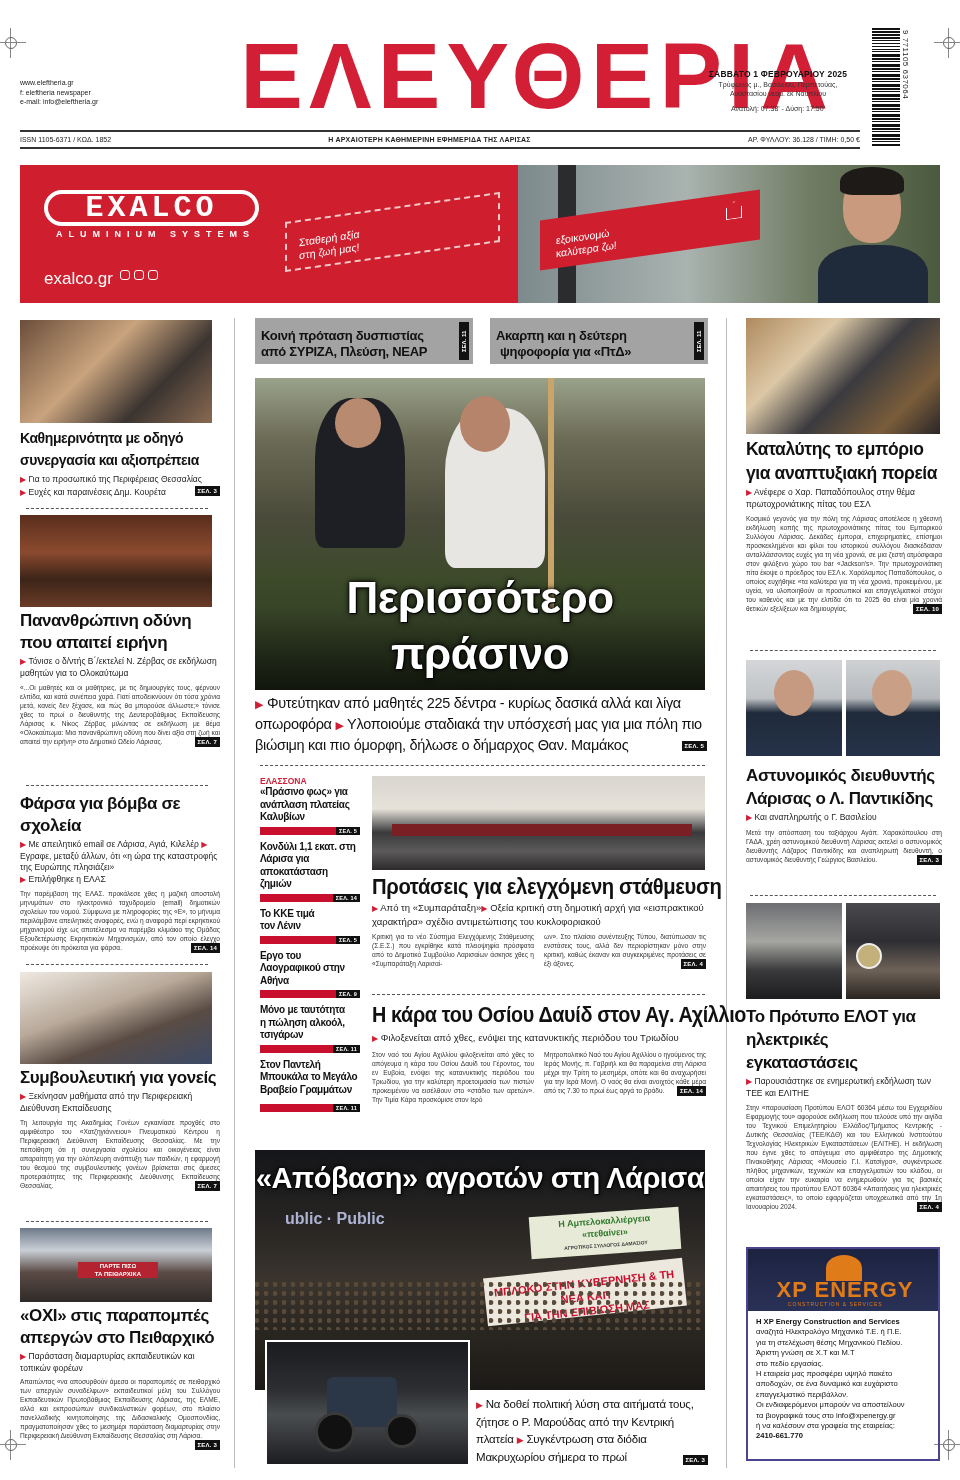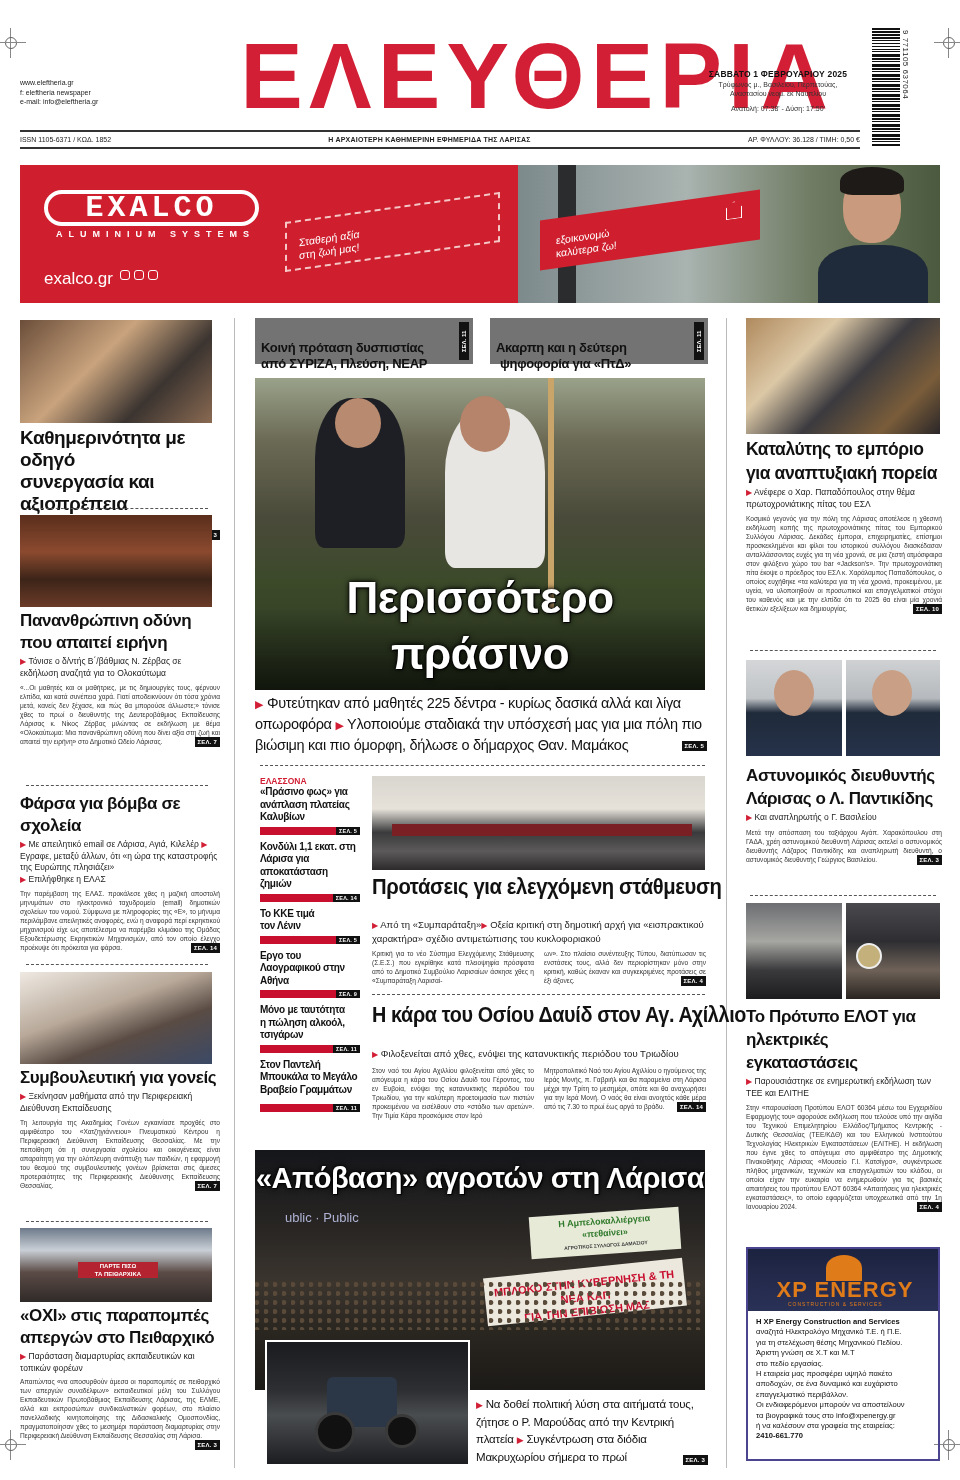--- a/index.html
+++ b/index.html
@@ -40,21 +40,21 @@
   
   .vrule{width:1px;background:#bbb;position:absolute}
   .photo{position:absolute;overflow:hidden}
   .hl{font-family:"Liberation Sans",sans-serif;font-weight:bold;color:#111;letter-spacing:-.4px;transform-origin:left top}
   .sub{font-size:9.5px;line-height:12.5px;color:#222}
   .sub .tri{color:#d21f35;font-size:8px}
   .body-t{font-size:6.6px;line-height:9px;color:#333;text-align:justify}
   .pg{display:inline-block;background:#111;color:#fff;font-size:6px;font-weight:bold;padding:1px 3px;line-height:8px;letter-spacing:.2px}
   .dash{position:absolute;height:0;border-top:1.5px dashed #555}
   
-  .teaser{position:absolute;background:#737373;height:46px;padding:22px 6px}
+  .teaser{position:absolute;background:#a3a3a3;height:46px;padding:10px 6px}
   .teaser .t{font-size:13px;line-height:16px;font-weight:bold;letter-spacing:-.3px}
   .vpg{position:absolute;top:4px;right:4px;width:10px;height:38px;background:#111;color:#fff;font-size:6px;font-weight:bold;writing-mode:vertical-rl;transform:rotate(180deg);text-align:center;line-height:10px}
   
   .brief .lbl{color:#d21f35;font-size:8.5px;font-weight:bold}
   .brief .t{font-size:10px;line-height:12.5px;font-weight:bold;letter-spacing:-.3px}
   .redbar{height:8px;background:#c8102e;position:relative;margin-top:3px}
   .redbar .pg{position:absolute;right:0;top:0;height:8px;padding:0 3px;font-size:5.5px;line-height:8px}
   .overlay-hl{position:absolute;color:#fff;font-weight:bold;text-shadow:0 0 3px #000,0 0 6px #000,1px 1px 0 #000;text-align:center;letter-spacing:-.5px}
   .xp{position:absolute;left:746px;top:1247px;width:194px;height:214px;border:2px solid #4b4590}
   .xp-head{height:62px;background:linear-gradient(180deg,#1c2340,#2a3157);position:relative}
@@ -132,39 +132,39 @@
     <div>καλύτερα ζω!</div>
     <div class="house-icon"></div>
   </div>
 </div>
 
 <div class="vrule" style="left:234px;top:318px;height:1150px"></div>
 <div class="vrule" style="left:726px;top:318px;height:1150px"></div>
 
 <div class="photo" style="left:20px;top:320px;width:192px;height:103px;background:linear-gradient(135deg,#6b4e3a,#c9a37d 40%,#3b3430 70%,#8a6a52)"></div>
 <div class="abs" style="left:20px;top:427px;width:200px">
-  <div class="hl" style="font-size:19px;line-height:22px">
+  <div class="hl" style="font-size:14px;line-height:22px">
     <div>Καθημερινότητα με οδηγό</div>
       <div>συνεργασία και αξιοπρέπεια</div>
   </div>
   <div class="sub" style="font-size:8.5px;line-height:12px;margin-top:2px">
     <div><span class="tri">▶</span> <span>Για το προσωπικό της Περιφέρειας Θεσσαλίας</span></div>
     <div><span class="tri">▶</span> <span>Ευχές και παραινέσεις Δημ. Κουρέτα</span> <span class="pg" style="float:right">ΣΕΛ. 3</span></div>
   </div>
 </div>
 <div class="dash" style="left:26px;top:508px;width:182px"></div>
 
 <div class="photo" style="left:20px;top:515px;width:192px;height:92px;background:linear-gradient(180deg,#5a2e1c,#8b4a2f 40%,#3c2418 70%,#6b3b28)"></div>
 <div class="abs" style="left:20px;top:610px;width:200px">
   <div class="hl" style="font-size:17px;line-height:22px">
     <div>Πανανθρώπινη οδύνη</div>
       <div>που απαιτεί ειρήνη</div>
   </div>
   <div class="sub" style="font-size:8.5px;line-height:11.5px;margin-top:2px">
-    <div><span class="tri">▶</span> <span>Τόνισε ο δ/ντής Β΄/βάθμιας Ν. Ζέρβας σε εκδήλωση αναζητά για το Ολοκαύτωμα</span></div>
+    <div><span class="tri">▶</span> <span>Τόνισε ο δ/ντής Β΄/εκτελεί Ν. Ζέρβας σε εκδήλωση μαθητών για το Ολοκαύτωμα</span></div>
   </div>
   <div class="body-t" style="margin-top:4px"><span>«...Οι μαθητές και οι μαθήτριες, με τις δημιουργίες τους, φέρνουν ελπίδα, και κατά συνέπεια χαρά. Γιατί αποδεικνύουν ότι τόσα χρόνια μετά, κανείς δεν ξέχασε, και πώς θα μπορούσε άλλωστε;» τόνισε χθες το πρωί ο διευθυντής της Δευτεροβάθμιας Εκπαίδευσης Λάρισας κ. Νίκος Ζέρβας μιλώντας σε εκδήλωση με θέμα «Ολοκαύτωμα: Μια πανανθρώπινη οδύνη που δίνει αξία στη ζωή και απαιτεί την ειρήνη» στο Δημοτικό Ωδείο Λάρισας.</span> <span class="pg" style="float:right">ΣΕΛ. 7</span></div>
 </div>
 <div class="dash" style="left:26px;top:785px;width:182px"></div>
 
 <div class="abs" style="left:20px;top:793px;width:200px">
   <div class="hl" style="font-size:17px;line-height:22px">
     <div>Φάρσα για βόμβα σε σχολεία</div>
   </div>
   <div class="sub" style="font-size:8.5px;line-height:11.5px;margin-top:2px">
@@ -274,43 +274,43 @@
         <span class="pg">ΣΕΛ. 11</span>
       </div>
   </div>
 </div>
 
 <div class="photo" style="left:372px;top:776px;width:333px;height:94px;background:linear-gradient(180deg,#d9d6cf,#e6e2da 35%,#3a3a3c 60%,#5c5a5a 80%,#2c2a2a)">
   <div style="position:absolute;left:20px;top:48px;width:300px;height:12px;background:#7a1f24"></div>
 </div>
 <div class="abs" style="left:372px;top:873px;width:334px">
   <div class="hl" style="font-size:22px;line-height:28px;transform:scaleX(.92);white-space:nowrap">Προτάσεις για ελεγχόμενη στάθμευση</div>
-  <div class="sub" style="font-size:9.5px;line-height:12.5px;margin-top:18px">
+  <div class="sub" style="font-size:9.5px;line-height:12.5px;margin-top:1px">
     <span class="tri">▶</span> <span>Από τη «Συμπαράταξη»</span><span class="tri">▶</span> <span>Οξεία κριτική στη δημοτική αρχή για «εισπρακτικού χαρακτήρα» σχέδιο αντιμετώπισης του κυκλοφοριακού</span>
   </div>
   <div style="display:flex;gap:10px;margin-top:4px">
     <div class="body-t" style="flex:1">Κριτική για το νέο Σύστημα Ελεγχόμενης Στάθμευσης (Σ.Ε.Σ.) που εγκρίθηκε κατά πλειοψηφία πρόσφατα από το Δημοτικό Συμβούλιο Λαρισαίων άσκησε χθες η «Συμπαράταξη Λαρισαί-</div>
     <div class="body-t" style="flex:1"><span>ων». Στο πλαίσιο συνέντευξης Τύπου, διατύπωσαν τις ενστάσεις τους, αλλά δεν περιορίστηκαν μόνο στην κριτική, καθώς έκαναν και συγκεκριμένες προτάσεις σε έξι άξονες.</span> <span class="pg" style="float:right">ΣΕΛ. 4</span></div>
   </div>
 </div>
 <div class="dash" style="left:372px;top:994px;width:333px"></div>
 
 <div class="abs" style="left:372px;top:1001px;width:334px">
   <div class="hl" style="font-size:22px;line-height:28px;transform:scaleX(.9);white-space:nowrap">Η κάρα του Οσίου Δαυίδ στον Αγ. Αχίλλιο</div>
-  <div class="sub" style="font-size:9.5px;line-height:12.5px;margin-top:19px">
+  <div class="sub" style="font-size:9.5px;line-height:12.5px;margin-top:3px">
     <span class="tri">▶</span> <span>Φιλοξενείται από χθες, ενόψει της κατανυκτικής περιόδου του Τριωδίου</span>
   </div>
   <div style="display:flex;gap:10px;margin-top:4px">
     <div class="body-t" style="flex:1">Στον ναό του Αγίου Αχιλλίου φιλοξενείται από χθες το απόγευμα η κάρα του Οσίου Δαυίδ του Γέροντος, του εν Ευβοία, ενόψει της κατανυκτικής περιόδου του Τριωδίου, για την καλύτερη προετοιμασία των πιστών προκειμένου να εισέλθουν στο «στάδιο των αρετών». Την Τιμία Κάρα προσκόμισε στον Ιερό</div>
     <div class="body-t" style="flex:1"><span>Μητροπολιτικό Ναό του Αγίου Αχιλλίου ο ηγούμενος της Ιεράς Μονής, π. Γαβριήλ και θα παραμείνει στη Λάρισα μέχρι την Τρίτη το μεσημέρι, οπότε και θα αναχωρήσει για την Ιερά Μονή. Ο ναός θα είναι ανοιχτός κάθε μέρα από τις 7.30 το πρωί έως αργά το βράδυ.</span> <span class="pg" style="float:right">ΣΕΛ. 14</span></div>
   </div>
 </div>
 
 <div class="photo" style="left:255px;top:1150px;width:450px;height:240px;background:linear-gradient(180deg,#15161a 0,#2a2724 35%,#3b352e 55%,#2a2620 75%,#1c1a17 100%)">
-  <div style="position:absolute;left:30px;top:60px;width:120px;height:16px;color:#cfd6ff;font-weight:normal;font-size:13px;opacity:.8">ublic · Public</div>
+  <div style="position:absolute;left:30px;top:60px;width:120px;height:16px;color:#cfd6ff;font-weight:bold;font-size:16px;opacity:.8">ublic · Public</div>
   <div style="position:absolute;left:275px;top:62px;width:150px;height:42px;background:#e8ead8;transform:rotate(-4deg);color:#2f7a2b;font-size:9px;font-weight:bold;text-align:center;line-height:12px;padding-top:3px">
     <div>Η Αμπελοκαλλιέργεια</div>
     <div>«πεθαίνει»</div>
     <div style="font-size:5px;color:#3b3b3b">ΑΓΡΟΤΙΚΟΣ ΣΥΛΛΟΓΟΣ ΔΑΜΑΣΙΟΥ</div>
   </div>
   <div style="position:absolute;left:230px;top:118px;width:200px;height:48px;background:#ece8de;transform:rotate(-6deg);color:#c8102e;font-size:11px;font-weight:bold;text-align:center;line-height:14px;padding-top:8px">
     <div>ΜΠΛΟΚΟ ΣΤΗΝ ΚΥΒΕΡΝΗΣΗ &amp; ΤΗ ΝΕΑ ΚΑΠ</div>
     <div>ΓΙΑ ΤΗΝ ΕΠΙΒΙΩΣΗ ΜΑΣ</div>
   </div>
   <div style="position:absolute;left:0;top:130px;width:450px;height:50px;background:radial-gradient(circle at 20% 50%,#5a4a3a 2px,transparent 3px) 0 0/9px 9px"></div>

